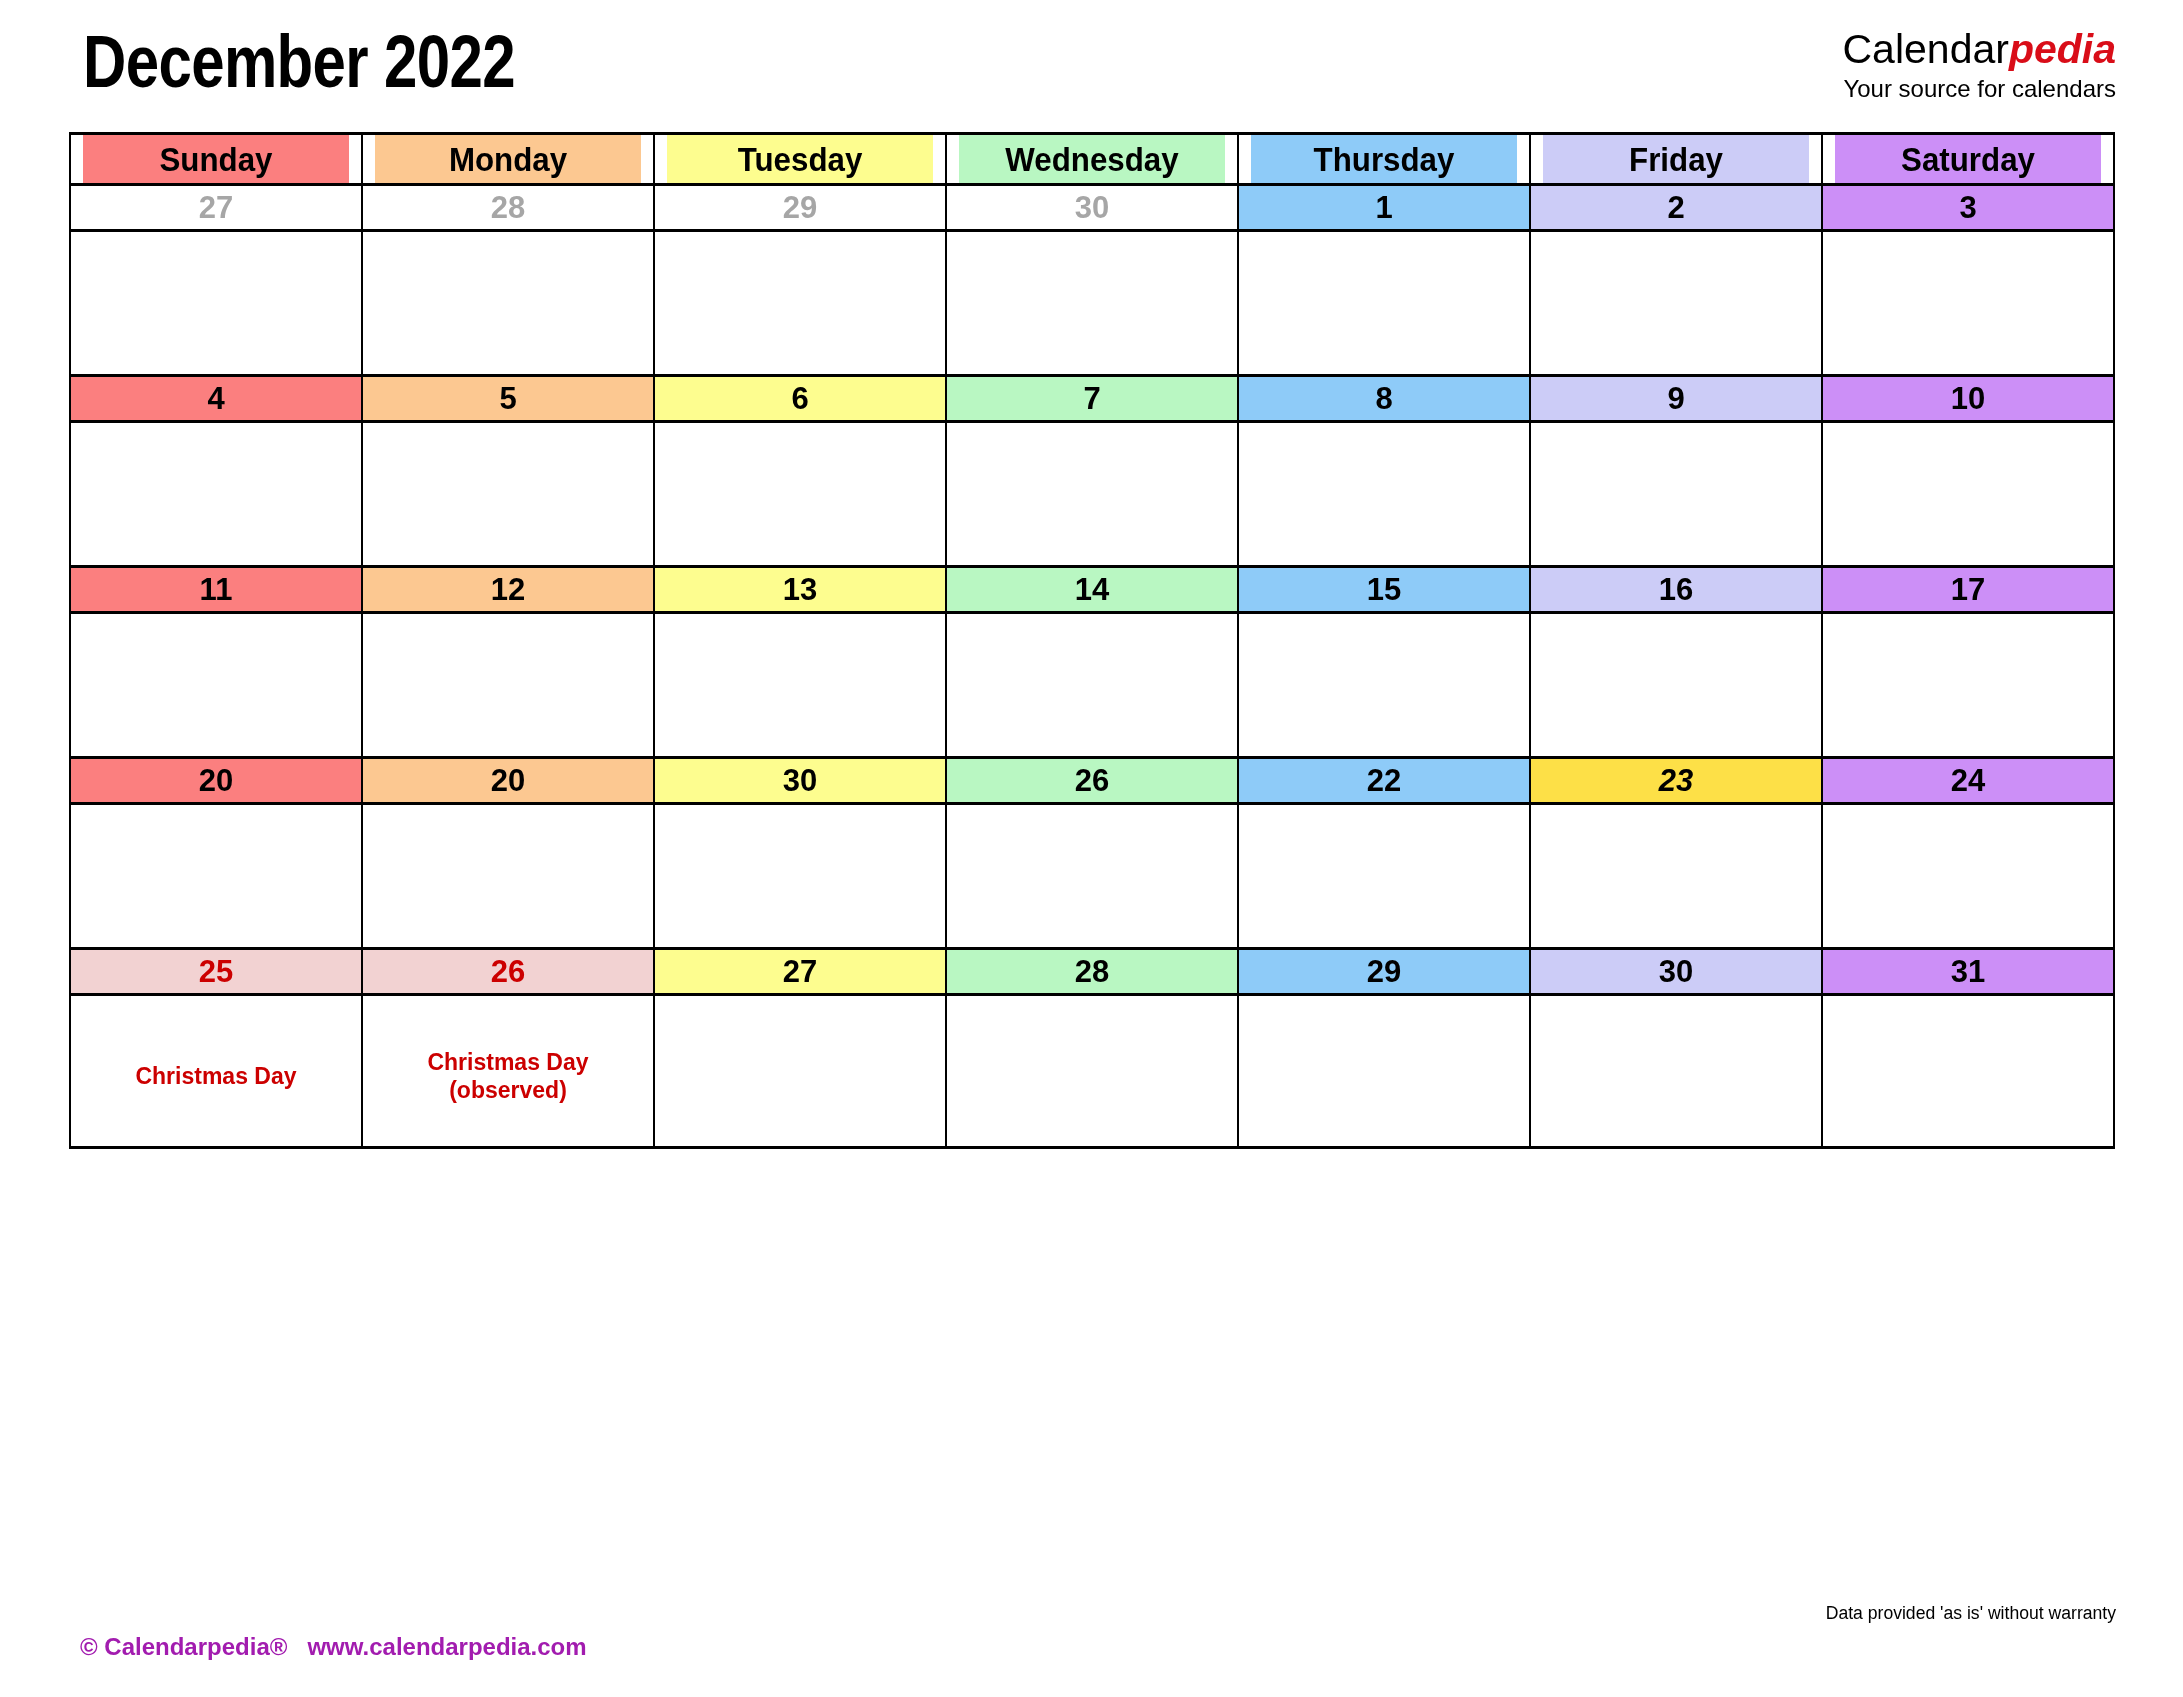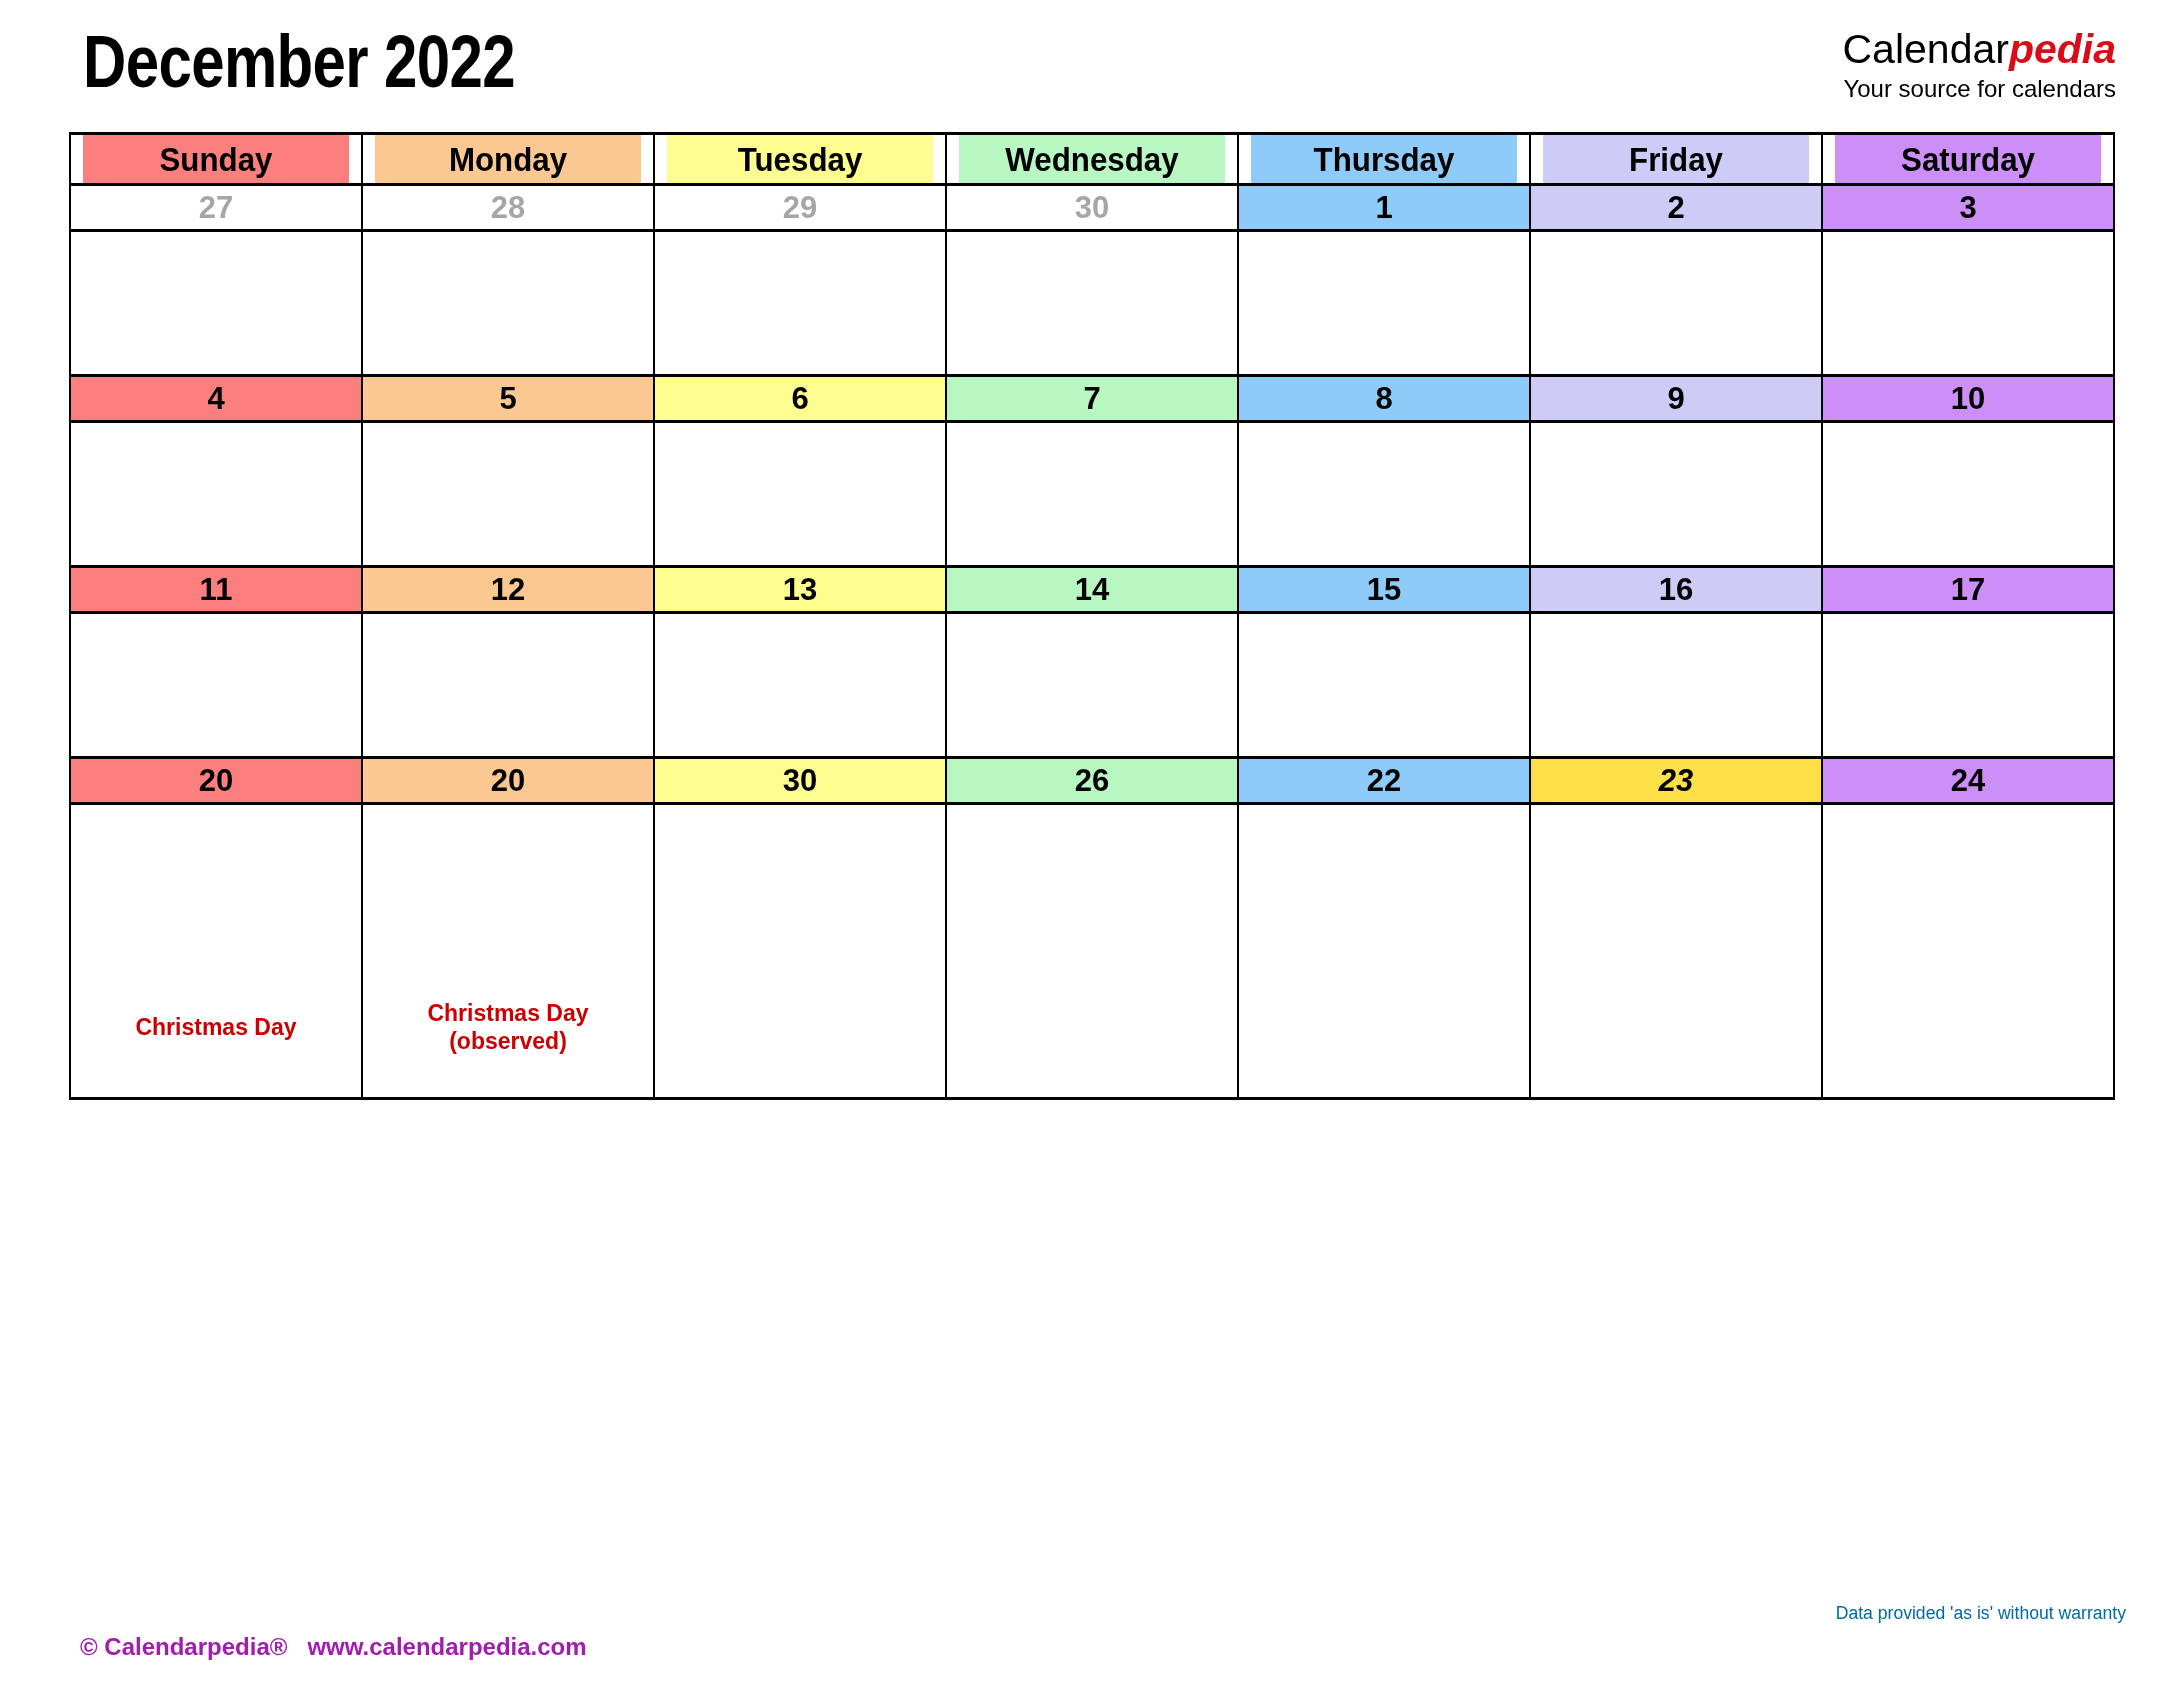--- a/index.html
+++ b/index.html
@@ -146,24 +146,24 @@
     left: 80px;
     top: 13px;
     font-size: 24px;
     color: #a21caf;
     white-space: nowrap;
     font-weight: bold;
   }
   #footer-left .sep { display: inline-block; width: 20px; }
   #footer-right {
     position: absolute;
-    right: 57px;
+    right: 67px;
     top: -17px;
     font-size: 17.6px;
-    color: #0369a1;
+    color: #000000;
     white-space: nowrap;
   }
 </style>
 </head>
 <body>
 
 <div id="header">
   <div id="page-title">December 2022</div>
 
   <div id="brand">
@@ -259,20 +259,29 @@
       </tr>
       <tr class="content-row">
         <td></td>
         <td></td>
         <td></td>
         <td></td>
         <td></td>
         <td></td>
         <td></td>
       </tr>
+      <tr class="date-row">
+        <td class="holiday" style="background: rgb(251, 127, 127);"><span>25</span></td>
+        <td class="holiday" style="background: rgb(252, 200, 145);"><span>26</span></td>
+        <td style="background: rgb(253, 253, 143);"><span>27</span></td>
+        <td style="background: rgb(185, 247, 194);"><span>28</span></td>
+        <td style="background: rgb(142, 203, 248);"><span>29</span></td>
+        <td style="background: rgb(204, 204, 247);"><span>30</span></td>
+        <td style="background: rgb(204, 143, 247);"><span>31</span></td>
+      </tr>
       <tr class="content-row last">
         <td>
           <span class="event-text">Christmas Day</span>
         </td>
         <td>
           <span class="event-text">Christmas Day (observed)</span>
         </td>
         <td></td>
         <td></td>
         <td></td>

